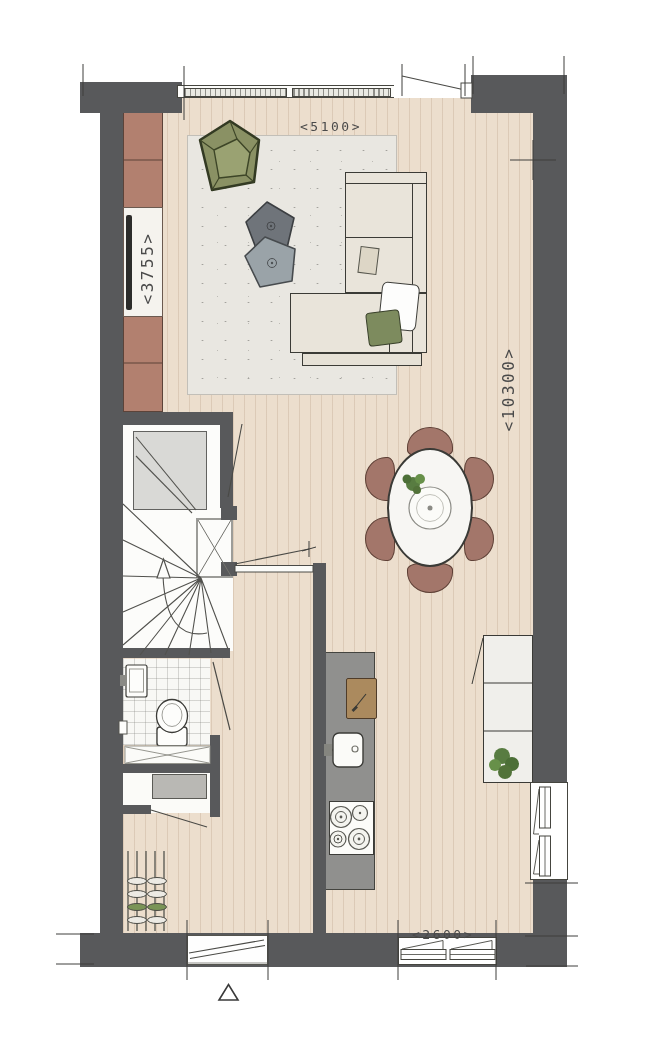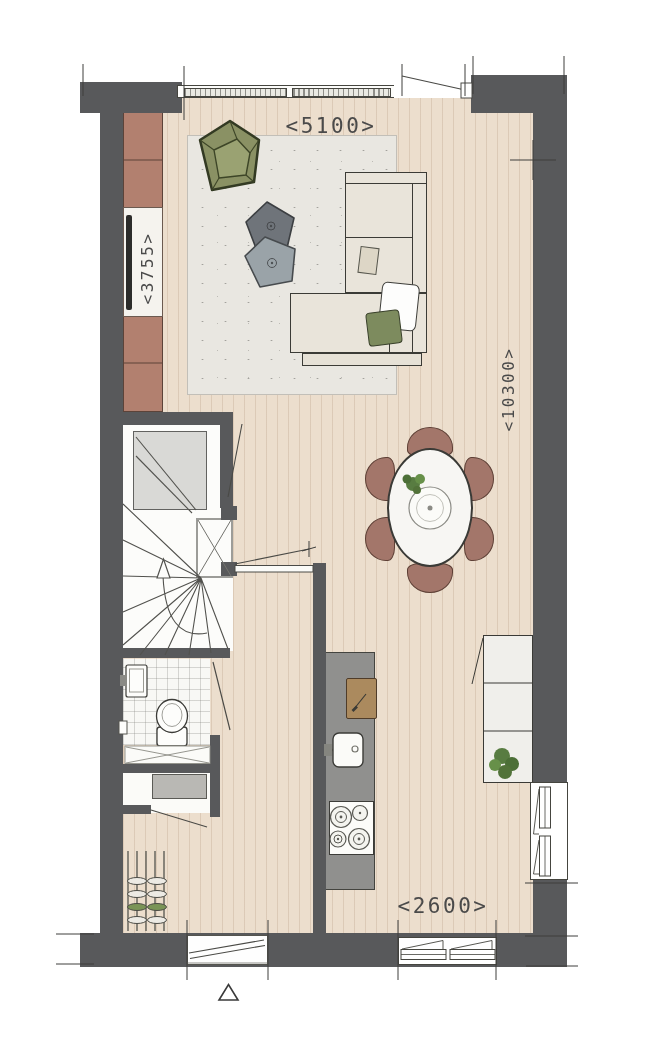--- a/index.html
+++ b/index.html
@@ -13,21 +13,21 @@
          background-image:repeating-linear-gradient(90deg,rgba(146,110,80,0.18) 0 1px,transparent 1px 11px);}
   .rug{position:absolute;background-color:#e9e7e1;border:1px solid #c2bfb8;
        background-image:radial-gradient(rgba(105,105,100,0.55) 0.8px,transparent 1.1px),
                         radial-gradient(rgba(105,105,100,0.35) 0.7px,transparent 1px);
        background-size:23px 19px,31px 27px;background-position:3px 5px,14px 12px;}
   .tiles{background-color:#f8f8f5;
          background-image:repeating-linear-gradient(0deg,rgba(120,120,115,0.28) 0 1px,transparent 1px 11px),
                           repeating-linear-gradient(90deg,rgba(120,120,115,0.28) 0 1px,transparent 1px 11px);}
   .glas{position:absolute;background-color:#e9e9e3;border:1px solid #45453f;
         background-image:repeating-linear-gradient(90deg,#8f8f8a 0 1.5px,transparent 1.5px 5px);}
-  .dim{position:absolute;transform:translate(-50%,-50%);color:#4a4a4a;font-size:21px;
+  .dim{position:absolute;transform:translate(-50%,-50%);color:#4a4a4a;font-size:13px;
        letter-spacing:2.5px;white-space:nowrap;}
   .dim-v{transform:translate(-50%,-50%) rotate(-90deg);font-size:16px;}
   svg.overlay{position:absolute;left:0;top:0;pointer-events:none;}
 </style>
 </head>
 <body>
 
 <div class="plan">
 
   <div class="floor" style="left:123px;top:96px;width:410px;height:837px;"></div>
@@ -268,15 +268,15 @@
       <line x1="302" y1="551" x2="316" y2="547"></line>
         <line x1="309" y1="541" x2="309" y2="557"></line>
     </g>
 
     <polygon points="219,1000 238,1000 228.5,984.5" fill="#ffffff" stroke="#3a3a3a" stroke-width="1.6"></polygon>
   </svg>
 
   <div class="dim" style="left:331px;top:126px;">&lt;5100&gt;</div>
   <div class="dim dim-v" style="left:147px;top:268px;">&lt;3755&gt;</div>
   <div class="dim dim-v" style="left:508px;top:389px;">&lt;10300&gt;</div>
-  <div class="dim" style="left:443px;top:906px;">&lt;2600&gt;</div>
+  <div class="dim" style="left:443px;top:934px;">&lt;2600&gt;</div>
 
 </div>
 
 </body></html>

